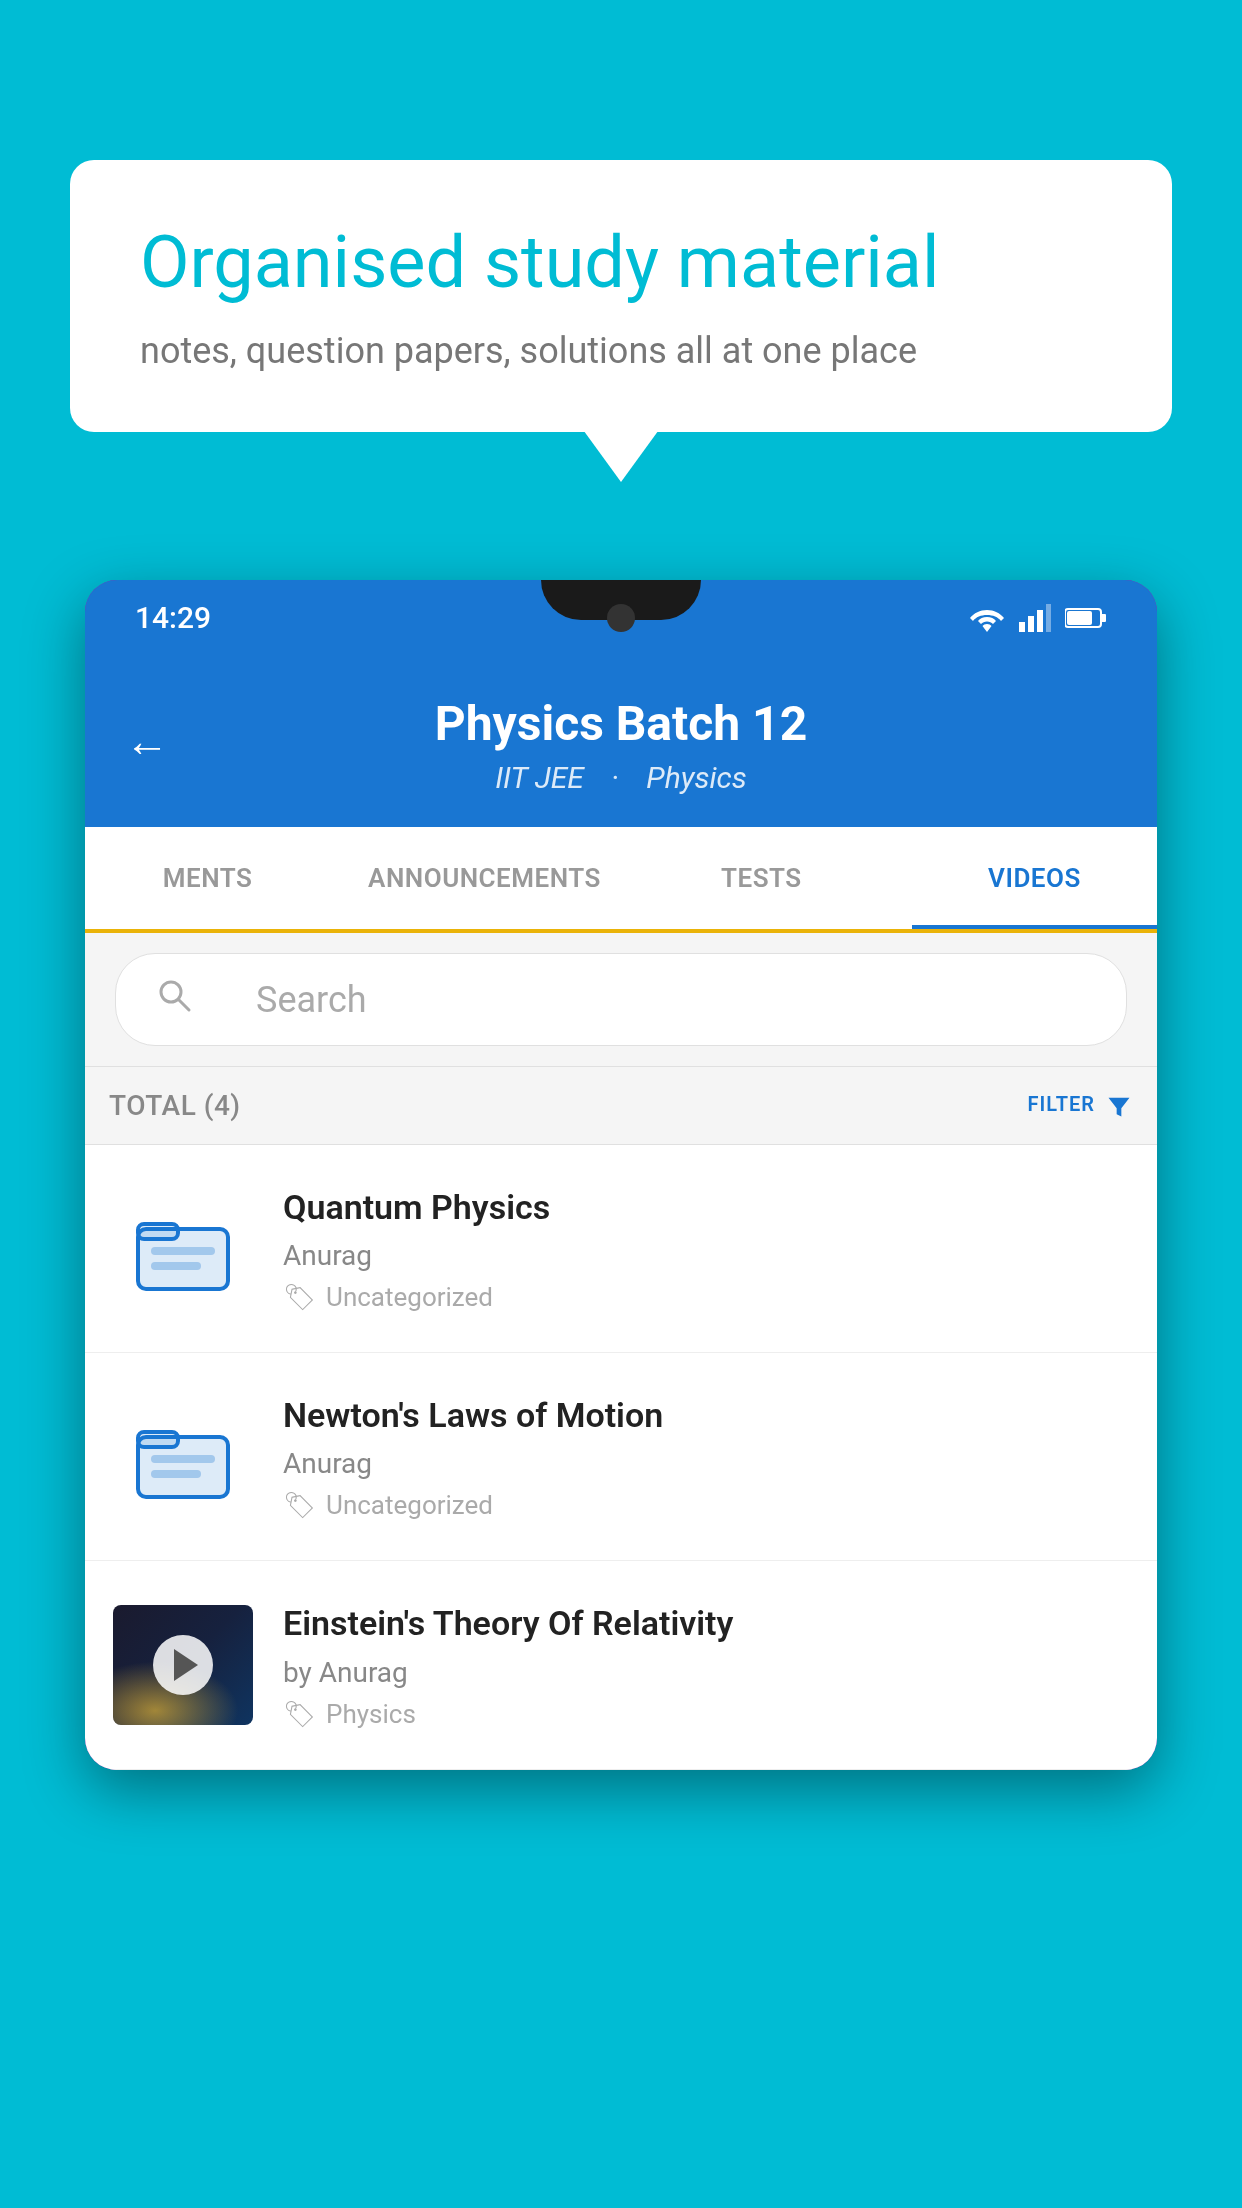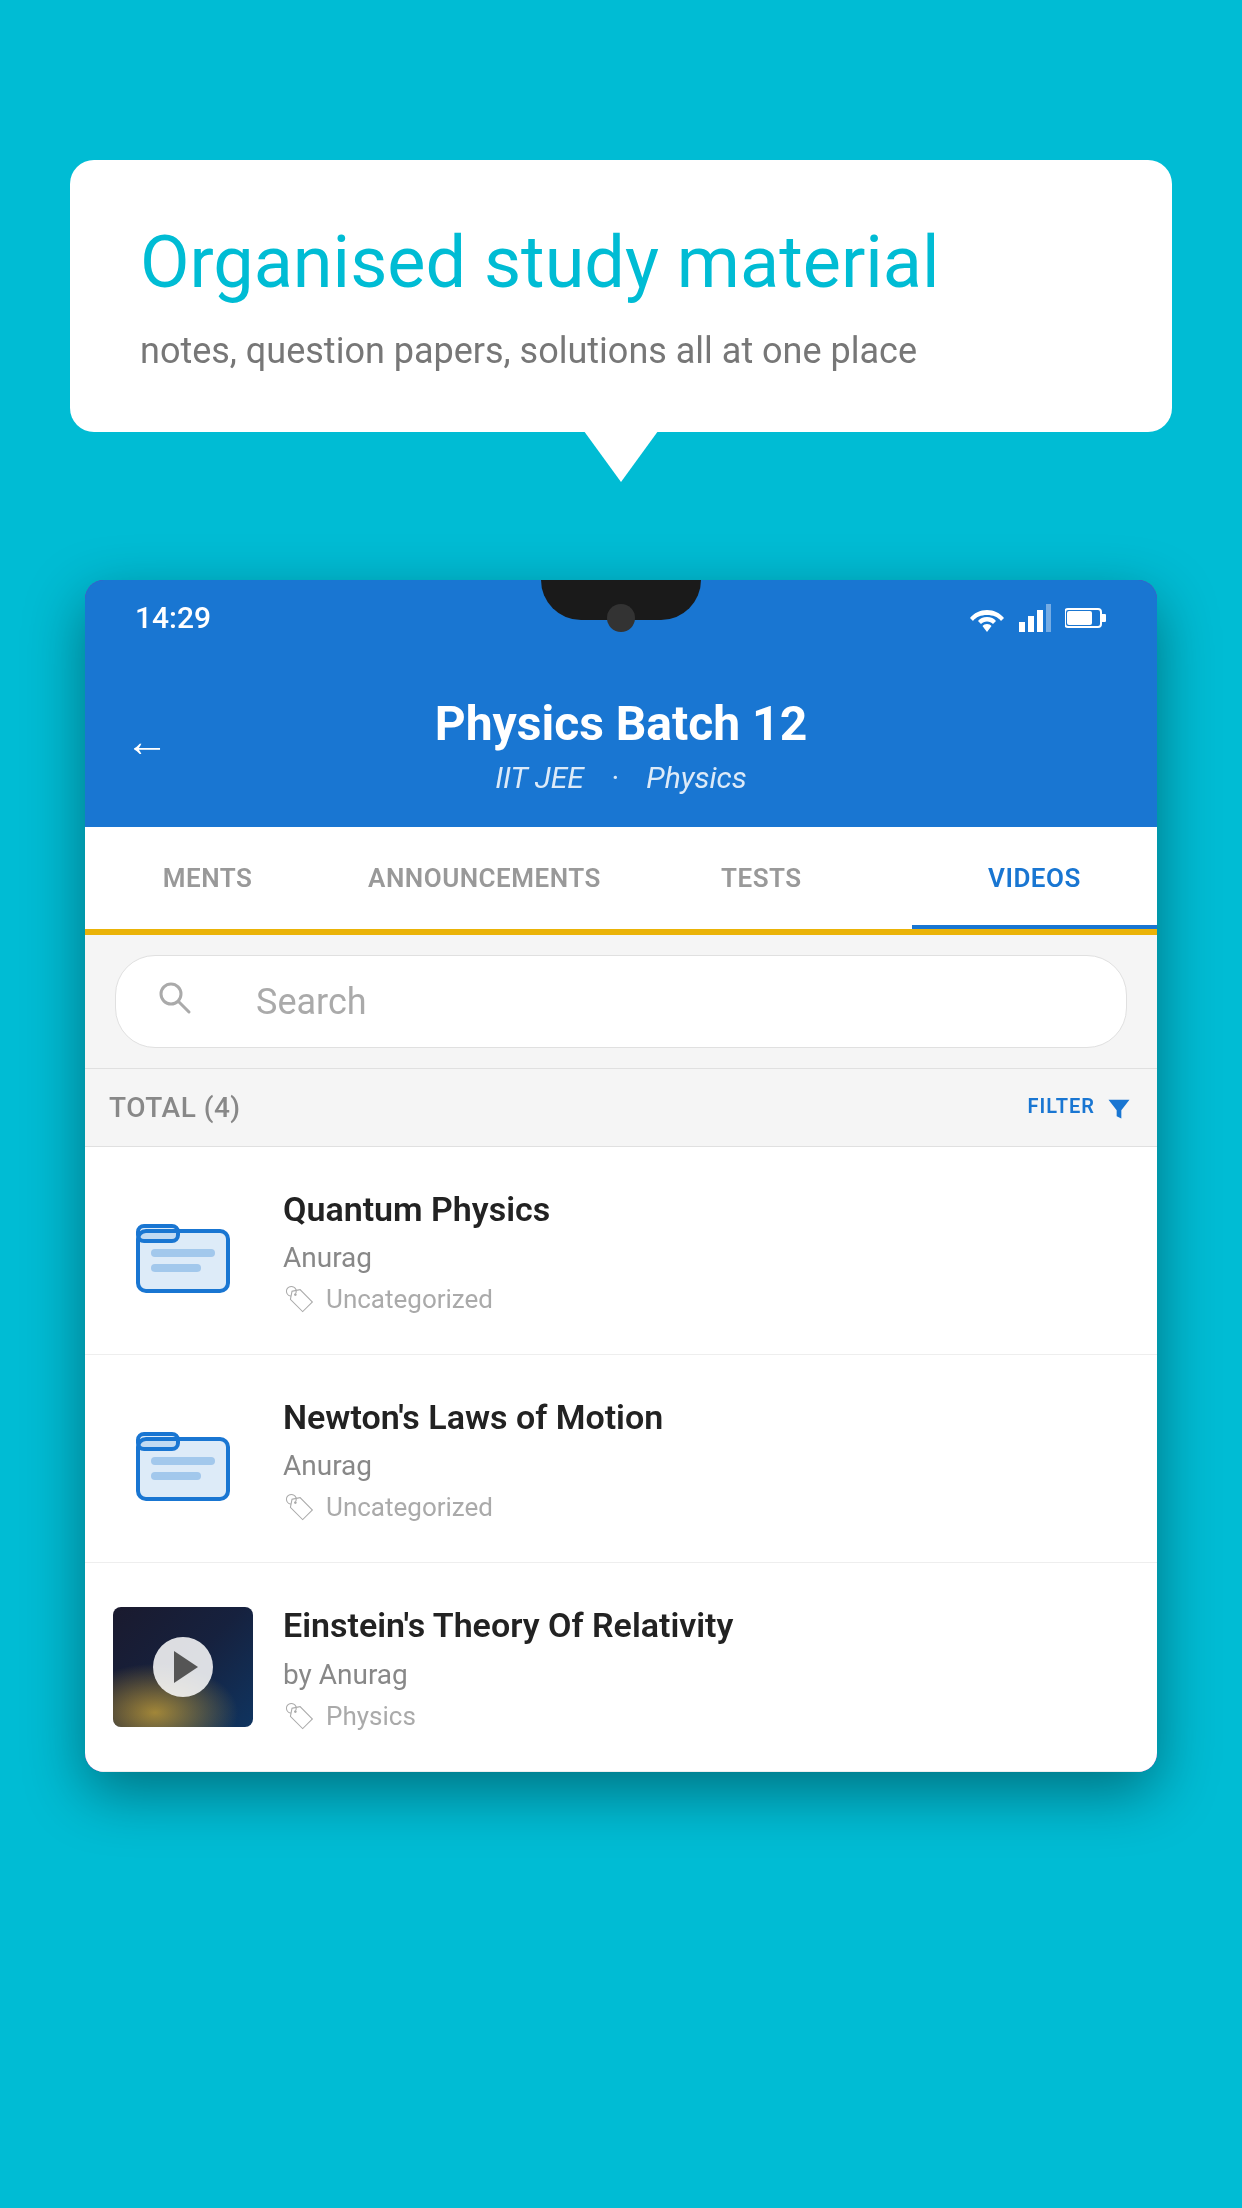--- a/index.html
+++ b/index.html
@@ -60,21 +60,21 @@
       position: absolute;
       top: 580px;
       left: 85px;
       right: 85px;
       bottom: 0;
     }
 
     .phone {
       width: 100%;
       background: #a21caf;
-      border-radius: 19px;
+      border-radius: 32px;
       overflow: hidden;
       position: relative;
       box-shadow: 0 20px 60px rgba(0,0,0,0.4);
     }
 
     
     .status-bar {
       background: #1976D2;
       height: 75px;
       display: flex;
@@ -146,21 +146,21 @@
 
     .header-subtitle span {
       margin: 0 10px;
       font-style: italic;
     }
 
     
     .tabs {
       background: white;
       display: flex;
-      border-bottom: 6px solid #eab308;
+      border-bottom: 4px solid #eab308;
       overflow: hidden;
       gap: 28px;
     }
 
     .tab {
       flex: 1;
       text-align: center;
       padding: 36px 10px;
       font-size: 26px;
       font-weight: 600;

